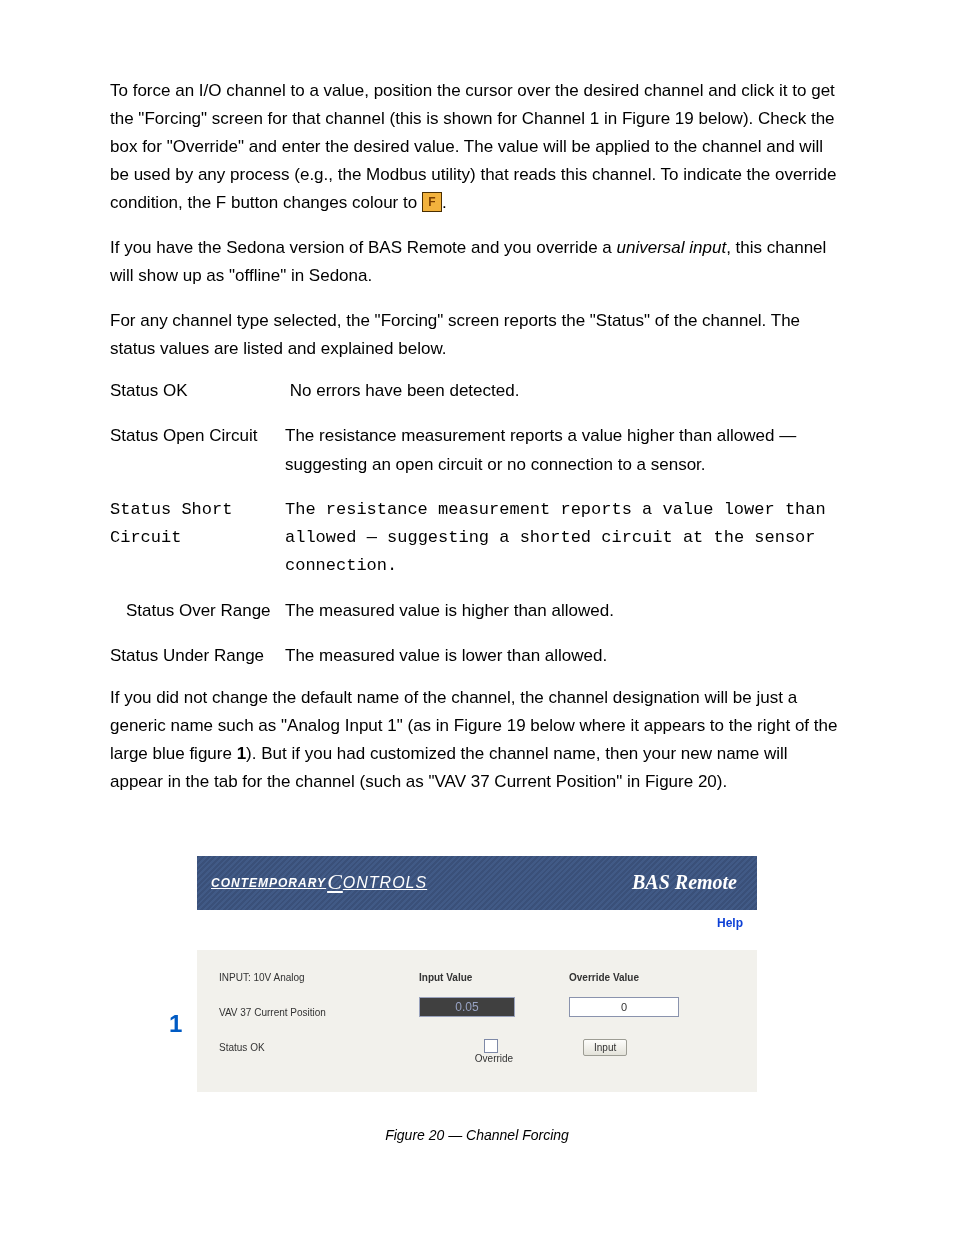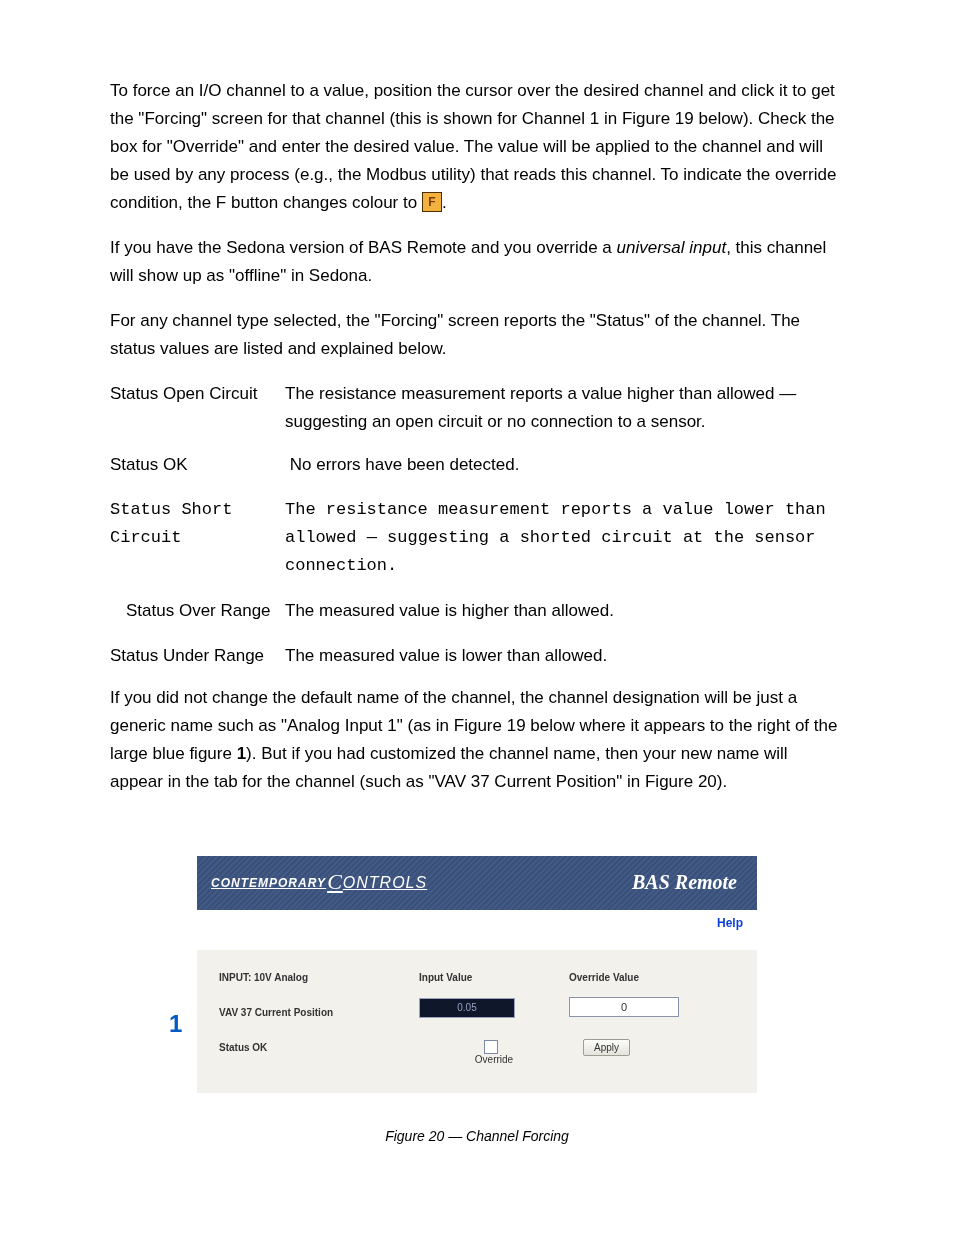--- a/index.html
+++ b/index.html
@@ -127,43 +127,43 @@
   .panel-body {
     background: #f2f1ec;
     padding: 22px 20px 28px 22px;
     display: flex;
     align-items: stretch;
   }
   .col-left {
     width: 200px;
     font-family: Verdana, Arial, sans-serif;
     font-size: 10px;
-    font-weight: bold;
+    font-weight: normal;
     color: #333;
   }
   .col-left .line {
     margin-bottom: 24px;
   }
   .col-mid {
     width: 150px;
     font-family: Verdana, Arial, sans-serif;
   }
   .col-mid .hdr,
   .col-right .hdr {
     font-size: 10px;
     font-weight: bold;
     color: #333;
     margin-bottom: 14px;
   }
   .disp-input {
     width: 94px;
     height: 18px;
     border: 1px solid #9aa3bd;
-    background: #0f172a;
-    font-size: 10px;
+    background: #404040;
+    font-size: 12px;
     color: #98a3c4;
     text-align: center;
     margin-bottom: 22px;
     display: inline-block;
     line-height: 18px;
   }
   .override-row {
     display: flex;
     align-items: center;
     font-size: 10px;
@@ -232,29 +232,29 @@
   </p>
 
   <p class="body-text">
     <span>If you have the Sedona version of BAS Remote and you override a </span><i>universal input</i><span>, this channel will show up as "offline" in Sedona.</span>
   </p>
 
   <p class="body-text">
     <span>For any channel type selected, the "Forcing" screen reports the "Status" of the channel. The status values are listed and explained below.</span>
   </p>
 
+  <p class="body-text" style="margin-top:14px;">
+    <span style="display:inline-block;width:175px;">Status OK</span>
+    <span>No errors have been detected.</span>
+  </p>
+
   <p class="body-text" style="position:relative;padding-left:175px;">
     <span style="position:absolute;left:0;width:175px;">Status Open Circuit</span>
     
     The resistance measurement reports a value higher than allowed <span class="em-dash">—</span> suggesting an open circuit or no connection to a sensor.
-  </p>
-
-  <p class="body-text" style="margin-top:14px;">
-    <span style="display:inline-block;width:175px;">Status OK</span>
-    <span>No errors have been detected.</span>
   </p>
 
   <p class="body-text" style="position:relative;padding-left:175px;font-family:Liberation Mono, monospace;">
     <span style="position:absolute;left:0;width:175px;">Status Short Circuit</span>
     The resistance measurement reports a value lower than allowed <span class="em-dash">—</span> suggesting a shorted circuit at the sensor connection.
   </p>
 
   <p class="body-text" style="position:relative;padding-left:175px;">
     <span style="position:absolute;left:16px;width:175px;">Status Over Range</span>
     <span>The measured value is higher than allowed.</span>
@@ -293,21 +293,21 @@
         <div class="hdr">Input Value</div>
         <span class="disp-input">0.05</span>
         <div class="override-row">
           <span class="chk"></span>
           <span>Override</span>
         </div>
       </div>
       <div class="col-right">
         <div class="hdr">Override Value</div>
         <span class="num-input">0</span>
-        <span class="apply-btn">Apply</span>
+        <span class="apply-btn">Input</span>
       </div>
     </div>
   </div>
 
   <div class="fig-caption">
     <span>Figure 20 </span><span class="em-dash">—</span><span> Channel Forcing</span>
   </div>
 
 </div>
 

